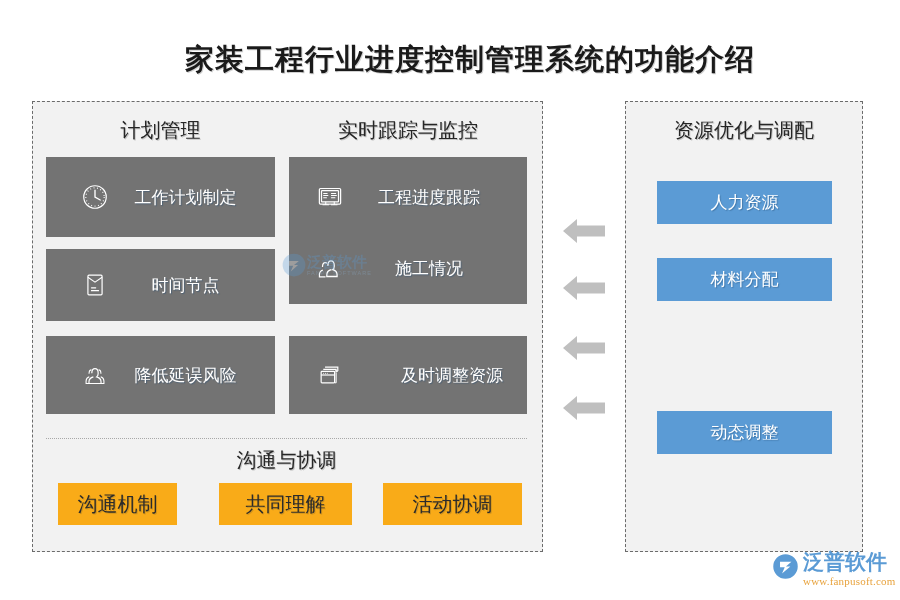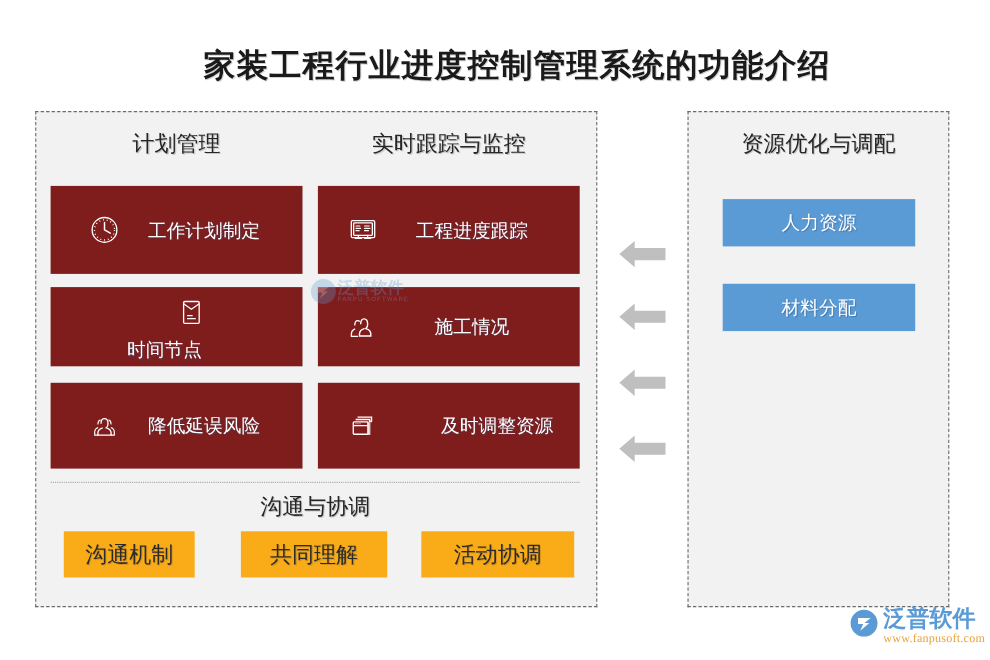--- a/index.html
+++ b/index.html
@@ -45,26 +45,25 @@
     white-space: nowrap;
   }
   #head-plan    { left: 46px;  top: 117px; width: 229px; }
   #head-track   { left: 289px; top: 117px; width: 238px; }
   #head-comm    { left: 46px;  top: 447px; width: 481px; }
   #head-res     { left: 630px; top: 117px; width: 228px; }
 
   
   .bluebox {
     position: absolute;
-    background: #7f1d1d;
+    background: #737373;
     display: flex;
     align-items: center;
     justify-content: flex-start;
     color: #ffffff;
-    margin-top: 12px;
   }
   .bluebox .icon {
     width: 46px; height: 46px;
     margin-left: 26px;
     flex: 0 0 46px;
     display: flex; align-items: center; justify-content: center;
   }
   .bluebox .bx-label {
     flex: 1 1 auto;
     text-align: center;
@@ -72,22 +71,22 @@
     color: #ffffff;
     padding-right: 22px;
     font-family: "Liberation Serif", "DejaVu Serif", serif;
     text-shadow: 1px 1px 1px rgba(40,80,120,0.45);
     white-space: nowrap;
   }
   .bluebox.wide .icon { margin-left: 18px; }
 
   #bx-r1c1 { left: 46px;  top: 157px; width: 229px; height: 80px; }
   #bx-r1c2 { left: 289px; top: 157px; width: 238px; height: 80px; }
-  #bx-r2c1 { left: 46px;  top: 249px; width: 229px; height: 72px; flex-direction: column; }
-  #bx-r2c2 { left: 289px; top: 249px; width: 238px; height: 72px; }
+  #bx-r2c1 { left: 46px;  top: 249px; width: 229px; height: 72px; }
+  #bx-r2c2 { left: 289px; top: 232px; width: 238px; height: 72px; }
   #bx-r3c1 { left: 46px;  top: 336px; width: 229px; height: 78px; }
   #bx-r3c2 { left: 289px; top: 336px; width: 238px; height: 78px; gap: 46px; }
 
   
   .divider {
     position: absolute;
     left: 46px; top: 438px; width: 481px;
     border-top: 1.2px dotted #a8a8a8;
   }
 
@@ -289,20 +288,21 @@
     <svg viewBox="0 0 46 34" width="46" height="34">
       <path d="M2 17 L16 5 L16 11.5 L44 11.5 L44 22.5 L16 22.5 L16 29 Z" fill="#bfbfbf"></path>
     </svg>
   </div>
 
   <div class="panel" id="right-panel"></div>
   <div class="col-head" id="head-res">资源优化与调配</div>
 
   <div class="resbox" id="rb-1">人力资源</div>
   <div class="resbox" id="rb-2">材料分配</div>
+  <div class="resbox" id="rb-4">动态调整</div>
 
   <div id="logo">
     <span class="logo-mark">
       <svg width="27" height="27" viewBox="0 0 32 32">
         <path d="M16 1.5 A14.5 14.5 0 1 0 16 30.5 A14.5 14.5 0 1 0 16 1.5 Z" fill="#5b9bd5"></path>
         <path d="M9.5 10.5h13.5l-6.5 5.4h5.2l-9.8 8.4 3.2-7.3h-5.6z" fill="#ffffff"></path>
       </svg>
     </span>
     <div>
       <div class="logo-name">泛普软件</div>

